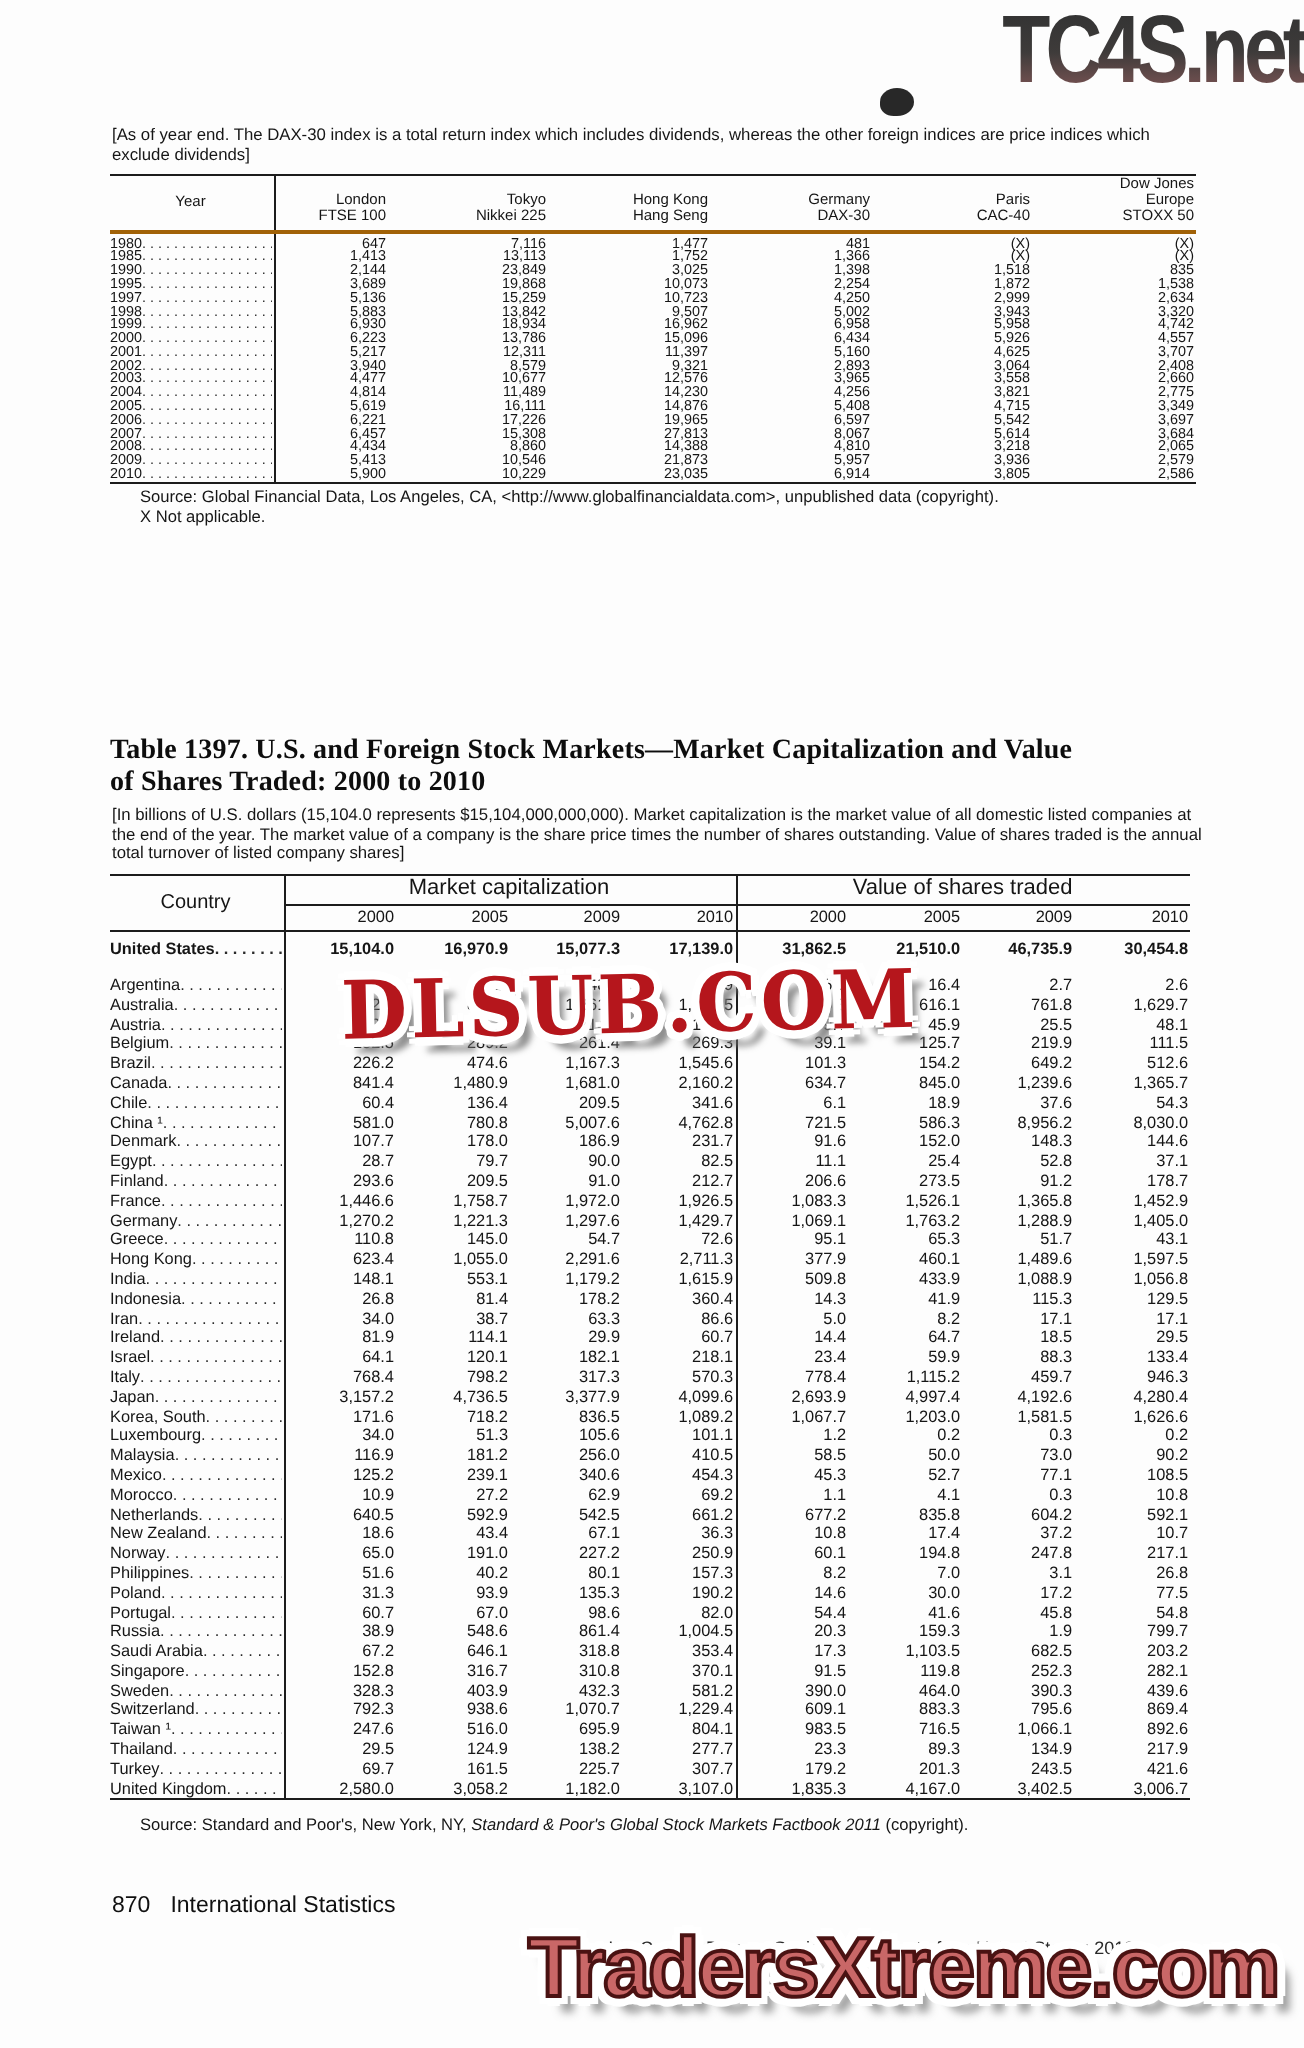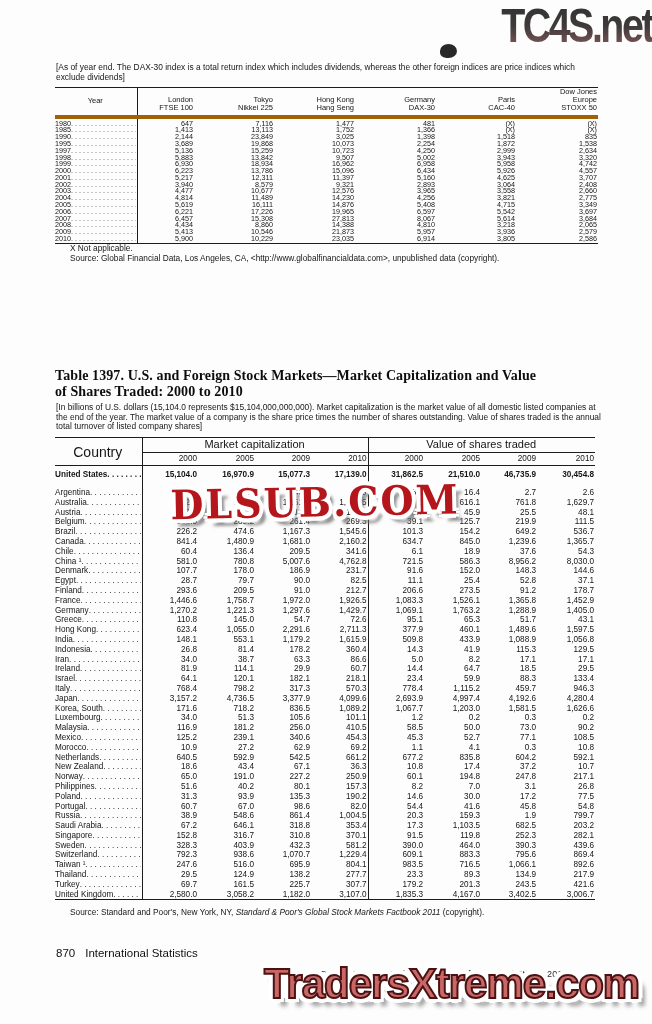--- a/index.html
+++ b/index.html
@@ -27,28 +27,28 @@
   .datatable th,.datatable td{padding:0 1px 0 0; margin:0; font-weight:normal;}
   .num{text-align:right; white-space:nowrap;}
   .coldiv{border-right:1px solid #1c1c1c;}
   .labwrap{display:flex; overflow:hidden;}
   .labtext{white-space:nowrap;}
   .dots{flex:1 1 auto; overflow:hidden; white-space:nowrap; color:#2a2a2a;}
   .dots::after{content:". . . . . . . . . . . . . . . . . . . . . . . . . .";}
   .lab{padding-left:12px;}
   
   .t1396{width:543px; font-size:7.2px;}
-  .t1396 thead th{vertical-align:bottom; border-bottom:4px solid #a16207; padding-bottom:2px;margin-top:32px;}
+  .t1396 thead th{vertical-align:bottom; border-bottom:2px solid #a16207; padding-bottom:2px;margin-top:32px;}
   .t1396 .hl{line-height:8.2px; font-size:7.5px; white-space:nowrap;}
   .t1396 .yearhead{vertical-align:middle; text-align:center; font-size:7.5px;}
   .t1396 tbody td{line-height:6.78px;}
   .t1396 tbody tr:first-child td{padding-top:2px;}
   
   .t1397{width:540px; font-size:8.2px;}
-  .t1397 .countryhead{vertical-align:middle; text-align:center; font-size:14px;
+  .t1397 .countryhead{vertical-align:middle; text-align:center; font-size:10px;
                       border-bottom:1px solid #1c1c1c;}
   .t1397 .grp{text-align:center; font-size:11px; line-height:13px;
               border-bottom:1px solid #1c1c1c; padding-bottom:1px;}
   .t1397 tr.yrs th{border-bottom:1px solid #1c1c1c; line-height:12px; font-size:8.2px;}
   .t1397 tbody td{line-height:9.8px;}
   .t1397 tr.us td{font-weight:bold; line-height:13px; padding-top:2px;}
   .t1397 tr.gap td{height:7px; padding:0; line-height:7px;}
   
   .fnblock{position:absolute; left:70px; font-size:8.3px; line-height:9.6px; color:#161616;}
   .footer-left{position:absolute; left:56px; top:947px; font-size:11.5px; color:#101010;}
@@ -394,22 +394,22 @@
           <td class="num">10,229</td>
           <td class="num">23,035</td>
           <td class="num">6,914</td>
           <td class="num">3,805</td>
           <td class="num">2,586</td>
         </tr>
       </tbody>
   </table>
 
   <div class="fnblock" style="top:244px;">
+    <div>Source: Global Financial Data, Los Angeles, CA, &lt;http://www.globalfinancialdata.com&gt;, unpublished data (copyright).</div>
     <div>X Not applicable.</div>
-    <div>Source: Global Financial Data, Los Angeles, CA, &lt;http://www.globalfinancialdata.com&gt;, unpublished data (copyright).</div>
   </div>
 
   <div class="tbl-title" style="top:368px; width:580px;">
     <div>Table 1397. U.S. and Foreign Stock Markets—Market Capitalization and Value</div>
     <div>of Shares Traded: 2000 to 2010</div>
   </div>
   <div class="headnote" style="top:403px;">[In billions of U.S. dollars (15,104.0 represents $15,104,000,000,000). Market capitalization is the market value of all domestic listed companies at the end of the year. The market value of a company is the share price times the number of shares outstanding. Value of shares traded is the annual total turnover of listed company shares]</div>
 
   <table class="datatable t1397" style="top:437px;">
     <colgroup>
@@ -540,21 +540,21 @@
               <span class="dots"></span>
             </span>
           </td>
           <td class="num">226.2</td>
           <td class="num">474.6</td>
           <td class="num">1,167.3</td>
           <td class="num coldiv">1,545.6</td>
           <td class="num">101.3</td>
           <td class="num">154.2</td>
           <td class="num">649.2</td>
-          <td class="num">536.7</td>
+          <td class="num">512.6</td>
         </tr>
         <tr>
           <td class="lab coldiv">
             <span class="labwrap">
               <span class="labtext">Canada</span>
               <span class="dots"></span>
             </span>
           </td>
           <td class="num">841.4</td>
           <td class="num">1,480.9</td>

